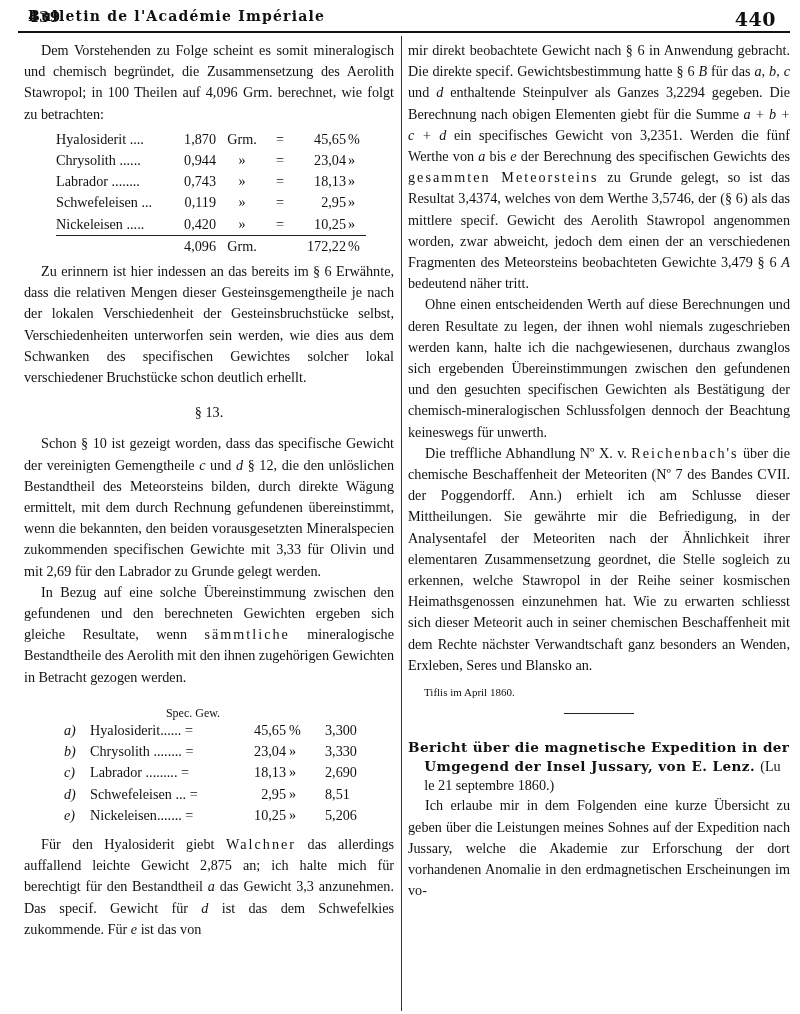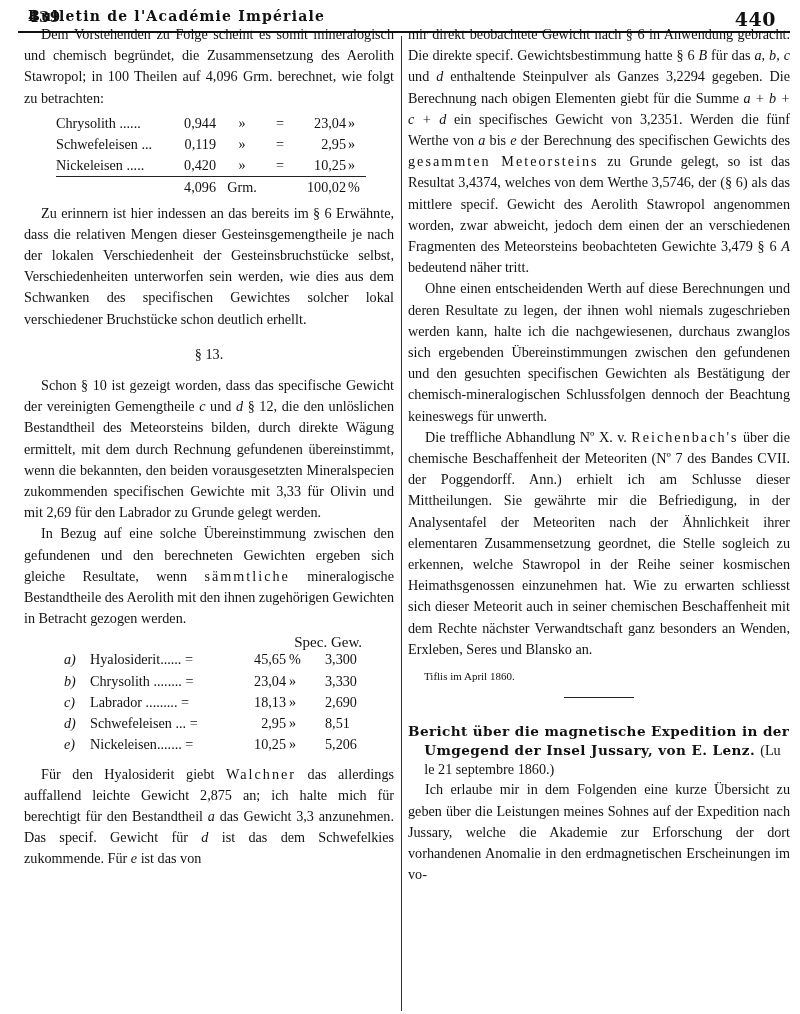--- a/index.html
+++ b/index.html
@@ -7,39 +7,39 @@
          font-family: "DejaVu Serif", "Liberation Serif", serif; color: #111; }
   .page { position: absolute; left: 0; top: 0; width: 800px; height: 1014px; }
   .header { position: absolute; left: 28px; right: 24px; top: 8px; height: 22px;
             font-family: "DejaVu Serif", serif; font-weight: bold; }
   .header .pn-left { position: absolute; left: 0; top: 0; font-size: 15px; letter-spacing: 0.5px; }
   .header .pn-right { position: absolute; right: 0; top: 0; font-size: 19px; letter-spacing: 0.5px; }
   .header .title { position: absolute; left: 0; right: 0; top: 0; 
                    font-size: 14px; letter-spacing: 1.2px; }
   .header-rule { position: absolute; left: 18px; right: 10px; top: 31px; height: 0;
                  border-top: 2px solid #111; }
-  .col { position: absolute; top: 24px; font-size: 14.2px; line-height: 21.2px;
+  .col { position: absolute; top: 40px; font-size: 14.2px; line-height: 21.2px;
          font-family: "Liberation Serif", serif; }
   .col-left { left: 24px; width: 370px; }
   .col-right { left: 408px; width: 382px; }
   .col-divider { position: absolute; left: 401px; top: 36px; height: 975px; width: 0;
                  border-left: 1px solid #333; }
   p { margin: 0; text-align: justify; text-indent: 1.2em; }
   p.noindent { text-indent: 0; }
   .comp-table { margin: 4px 0 4px 32px; border-collapse: collapse; }
   .comp-table td { padding: 0; height: 21.2px; white-space: nowrap; }
   .comp-table .name { width: 120px; }
   .comp-table .grm { width: 40px; text-align: right; }
   .comp-table .unit { width: 52px; text-align: center; }
   .comp-table .eq { width: 24px; text-align: center; }
   .comp-table .pct { width: 54px; text-align: right; }
   .comp-table .pu { width: 18px; text-align: left; padding-left: 2px; }
   .comp-table tr.total td { border-top: 1px solid #222; }
   .section-heading { text-align: center; margin: 14px 0 10px 0; }
-  .spec-head { text-align: right; font-size: 15px; padding-right: 32px; margin-top: 6px; line-height: 14px; }
+  .spec-head { text-align: center; font-size: 12px; padding-right: 32px; margin-top: 18px; line-height: 14px; }
   .spec-table { margin: 0 0 8px 40px; border-collapse: collapse; }
   .spec-table td { padding: 0; height: 21.2px; white-space: nowrap; }
   .spec-table .lbl { width: 26px; font-style: italic; }
   .spec-table .nm { width: 130px; }
   .spec-table .pct { width: 66px; text-align: right; }
   .spec-table .pu { width: 30px; padding-left: 3px; }
   .spec-table .sg { width: 60px; text-align: left; padding-left: 6px; }
   .dateline { font-size: 11px; margin: 6px 0 0 16px; text-indent: 0; }
   .sep-rule { width: 70px; margin: 10px auto 24px auto; border-top: 1.5px solid #222; }
   .report-title { text-indent: -1.2em; padding-left: 1.2em; font-family: "DejaVu Serif", serif;
@@ -61,25 +61,41 @@
   <div class="header-rule"></div>
 
   <div class="col-divider"></div>
 
   <div class="col col-left">
     <p>Dem Vorstehenden zu Folge scheint es somit mineralogisch und chemisch begründet, die Zusammensetzung des Aerolith Stawropol; in 100 Theilen auf 4,096 Grm. berechnet, wie folgt zu betrachten:</p>
 
     <table class="comp-table">
       <tbody id="comp-body">
           <tr>
+            <td class="name">Hyalosiderit ....</td>
+            <td class="grm">1,870</td>
+            <td class="unit">Grm.</td>
+            <td class="eq">=</td>
+            <td class="pct">45,65</td>
+            <td class="pu">%</td>
+          </tr>
+          <tr>
             <td class="name">Chrysolith ......</td>
             <td class="grm">0,944</td>
             <td class="unit">»</td>
             <td class="eq">=</td>
             <td class="pct">23,04</td>
+            <td class="pu">»</td>
+          </tr>
+          <tr>
+            <td class="name">Labrador ........</td>
+            <td class="grm">0,743</td>
+            <td class="unit">»</td>
+            <td class="eq">=</td>
+            <td class="pct">18,13</td>
             <td class="pu">»</td>
           </tr>
           <tr>
             <td class="name">Schwefeleisen ...</td>
             <td class="grm">0,119</td>
             <td class="unit">»</td>
             <td class="eq">=</td>
             <td class="pct">2,95</td>
             <td class="pu">»</td>
           </tr>
@@ -89,21 +105,21 @@
             <td class="unit">»</td>
             <td class="eq">=</td>
             <td class="pct">10,25</td>
             <td class="pu">»</td>
           </tr>
           <tr class="total">
             <td class="name"></td>
             <td class="grm">4,096</td>
             <td class="unit">Grm.</td>
             <td class="eq"></td>
-            <td class="pct">100,02</td>
+            <td class="pct">172,22</td>
             <td class="pu">%</td>
           </tr>
         </tbody>
     </table>
 
     <p>Zu erinnern ist hier indessen an das bereits im § 6 Erwähnte, dass die relativen Mengen dieser Gesteinsgemengtheile je nach der lokalen Verschiedenheit der Gesteinsbruchstücke selbst, Verschiedenheiten unterworfen sein werden, wie dies aus dem Schwanken des specifischen Gewichtes solcher lokal verschiedener Bruchstücke schon deutlich erhellt.</p>
 
     <div class="section-heading">§ 13.</div>
 
     <p><span>Schon § 10 ist gezeigt worden, dass das specifische Gewicht der vereinigten Gemengtheile </span><i>c</i><span> und </span><i>d</i><span> § 12, die den unlöslichen Bestandtheil des Meteorsteins bilden, durch direkte Wägung ermittelt, mit dem durch Rechnung gefundenen übereinstimmt, wenn die bekannten, den beiden vorausgesetzten Mineralspecien zukommenden specifischen Gewichte mit 3,33 für Olivin und mit 2,69 für den Labrador zu Grunde gelegt werden.</span></p>

